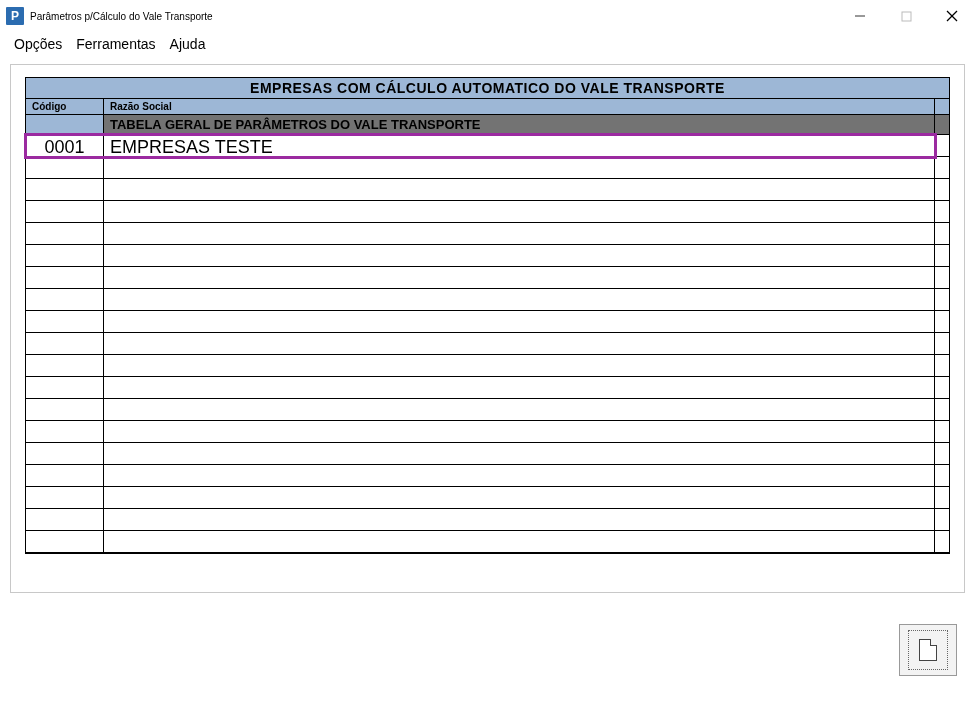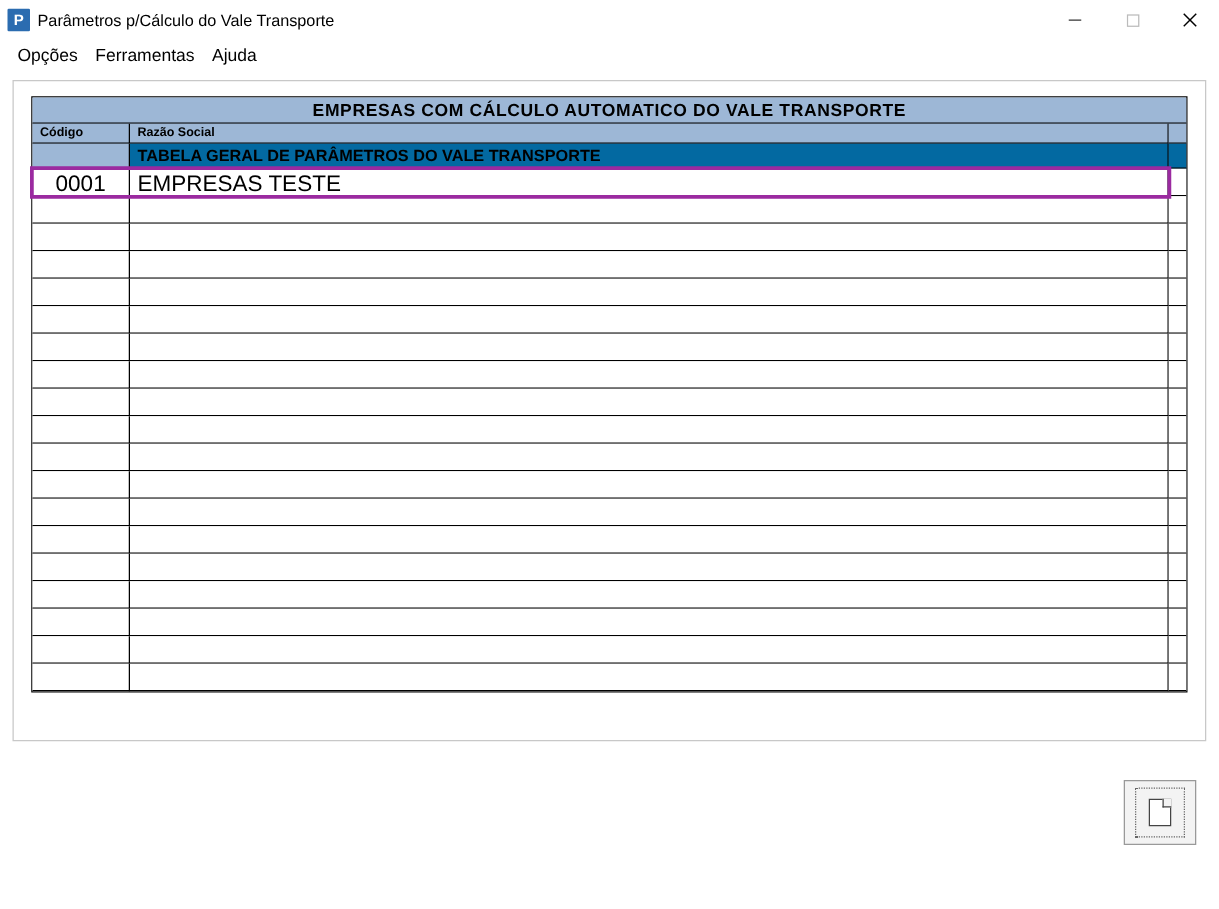--- a/index.html
+++ b/index.html
@@ -26,21 +26,21 @@
       color: #fff;
       display: flex;
       align-items: center;
       justify-content: center;
       font-weight: bold;
       font-size: 12px;
       border-radius: 1px;
       margin-right: 6px;
     }
     .title-text {
-      font-size: 13px;
+      font-size: 10px;
       color: #000;
       flex: 0 0 auto;
     }
     .title-spacer { flex: 1 1 auto; }
     .win-controls { display: flex; height: 100%; }
     .win-btn {
       width: 46px;
       height: 32px;
       display: flex;
       align-items: center;
@@ -91,21 +91,21 @@
     .hdr {
       background: #9db7d6;
       font-weight: bold;
       font-size: 10px;
       padding: 2px 6px;
       border-bottom: 1px solid #000;
       border-right: 1px solid #000;
     }
     .hdr.scroll { border-right: none; background:#9db7d6;}
     .subhdr {
-      background: #0369a1;
+      background: #737373;
       font-weight: bold;
       font-size: 13px;
       padding: 2px 6px;
       border-bottom: 1px solid #000;
       border-right: 1px solid #000;
     }
     .subhdr.codigo-blank { background:#9db7d6; }
     .subhdr.scroll { border-right:none; }
     .cell {
       padding: 2px 6px;

